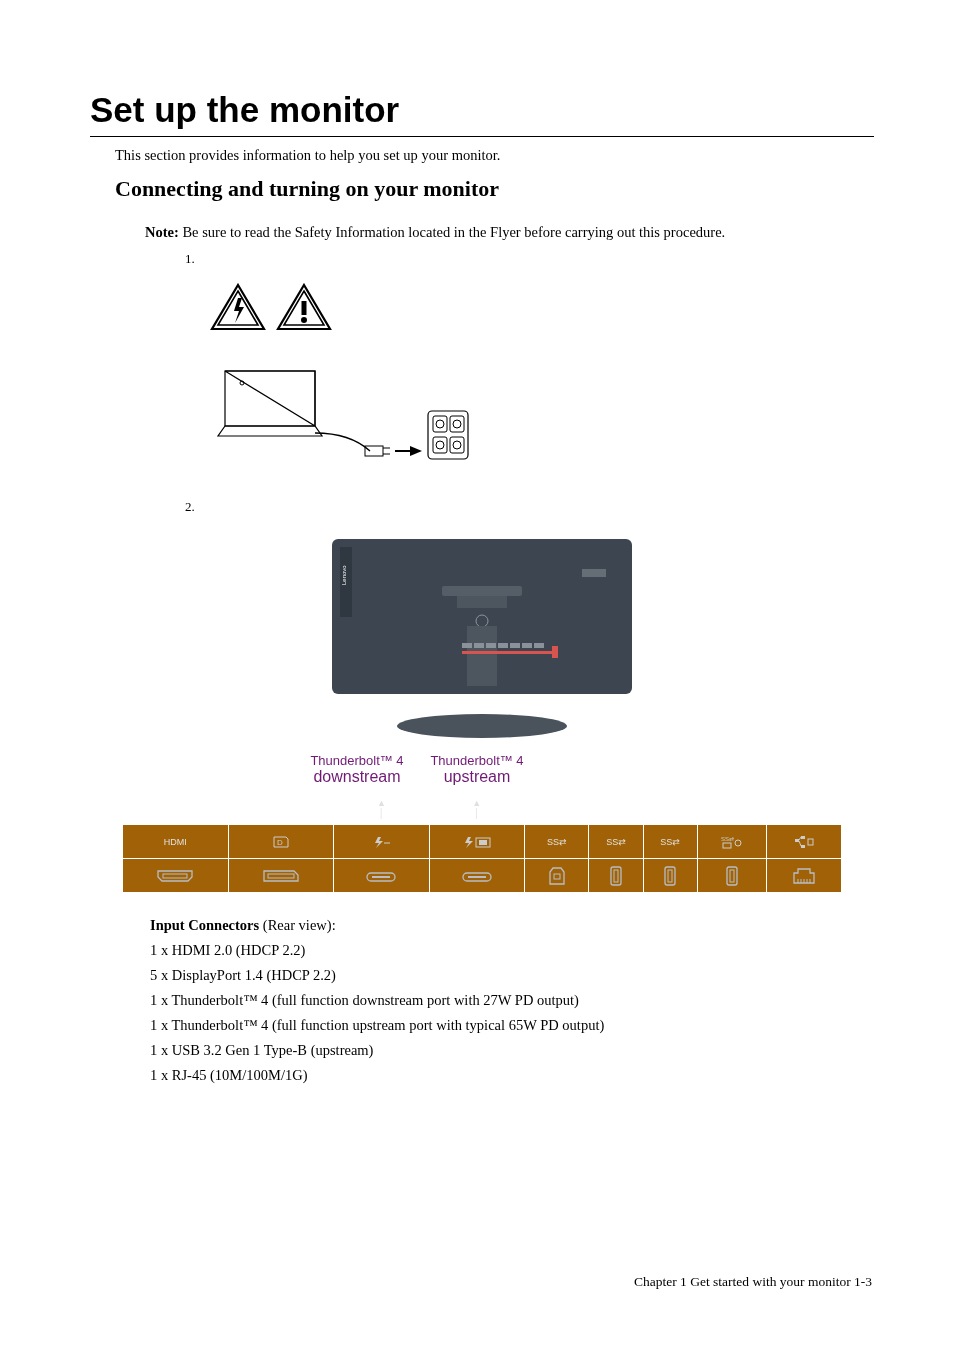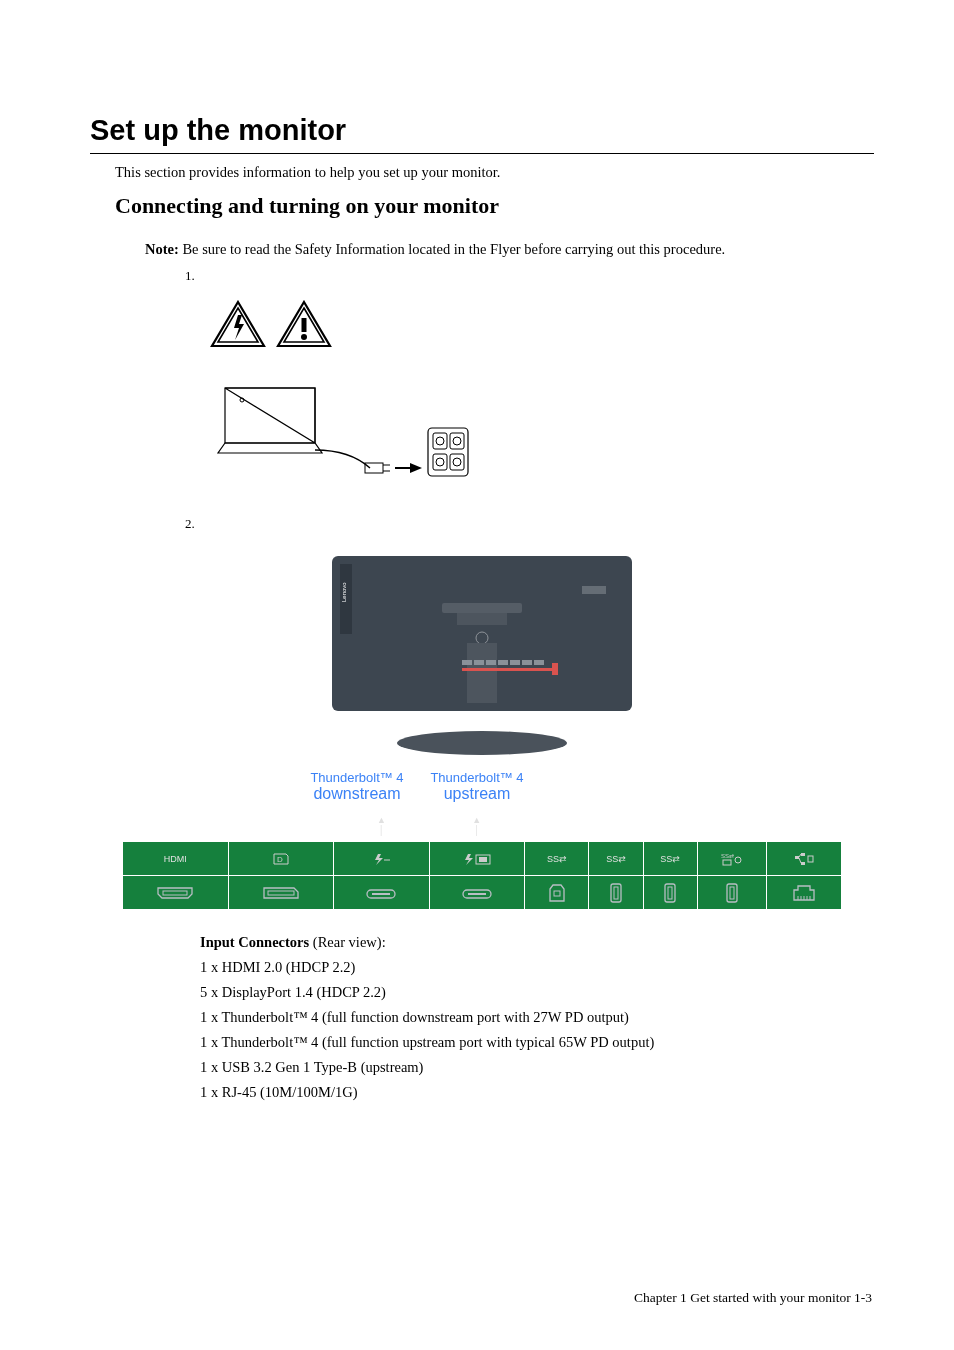--- a/index.html
+++ b/index.html
@@ -8,23 +8,22 @@
       height: 1350px;
       background: #fff;
       font-family: "Book Antiqua", Palatino, "Palatino Linotype", Georgia, serif;
       color: #000;
       position: relative;
       padding: 90px 80px 0 90px;
     }
     .h1 {
       font-family: Arial, Helvetica, sans-serif;
       font-weight: bold;
-      font-size: 29px;
+      font-size: 35px;
       margin-bottom: 6px;
-      margin-top: 24px;
     }
     .rule {
       border: none;
       border-top: 1.5px solid #000;
       margin-bottom: 10px;
     }
     .intro {
       font-size: 14.5px;
       margin-left: 25px;
       margin-bottom: 12px;
@@ -80,61 +79,61 @@
       width: 340px;
       height: 210px;
     }
     .monitor-figure svg { width: 100%; height: 100%; }
 
     .tb-labels {
       display: flex;
       justify-content: center;
       font-family: Arial, Helvetica, sans-serif;
       font-size: 13px;
-      color: #3b82f6;
+      color: #701a75;
       margin-bottom: 4px;
     }
     .tb-label { text-align: center; width: 130px; }
     .tb-label .small { font-size: 16px; }
 
     .port-table {
       margin: 0 auto 24px auto;
       border-collapse: collapse;
       width: 720px;
     }
     .port-table td {
       border: 1px solid #fff;
-      background: #15803d;
+      background: #a16207;
       height: 34px;
       text-align: center;
       vertical-align: middle;
       color: #e0e0e0;
       font-family: Arial, sans-serif;
       font-size: 9px;
     }
     .port-table td svg { display: block; margin: 0 auto; }
     .arrow-cell {
       background: #fff !important;
       border: none;
       height: 10px;
       color: #d9534f;
       font-size: 11px;
       text-align: center;
     }
 
     .connectors {
-      margin-left: 110px;
+      margin-left: 60px;
       font-size: 14.5px;
     }
     .connectors .title { font-weight: bold; }
     .connectors p { margin-bottom: 8px; }
 
     .footer {
       position: absolute;
-      bottom: 44px;
+      bottom: 60px;
       right: 82px;
       font-size: 13.5px;
     }
   </style>
 </head>
 <body>
 
 <h1 class="h1">Set up the monitor</h1>
 <hr class="rule">
 <p class="intro">This section provides information to help you set up your monitor.</p>

